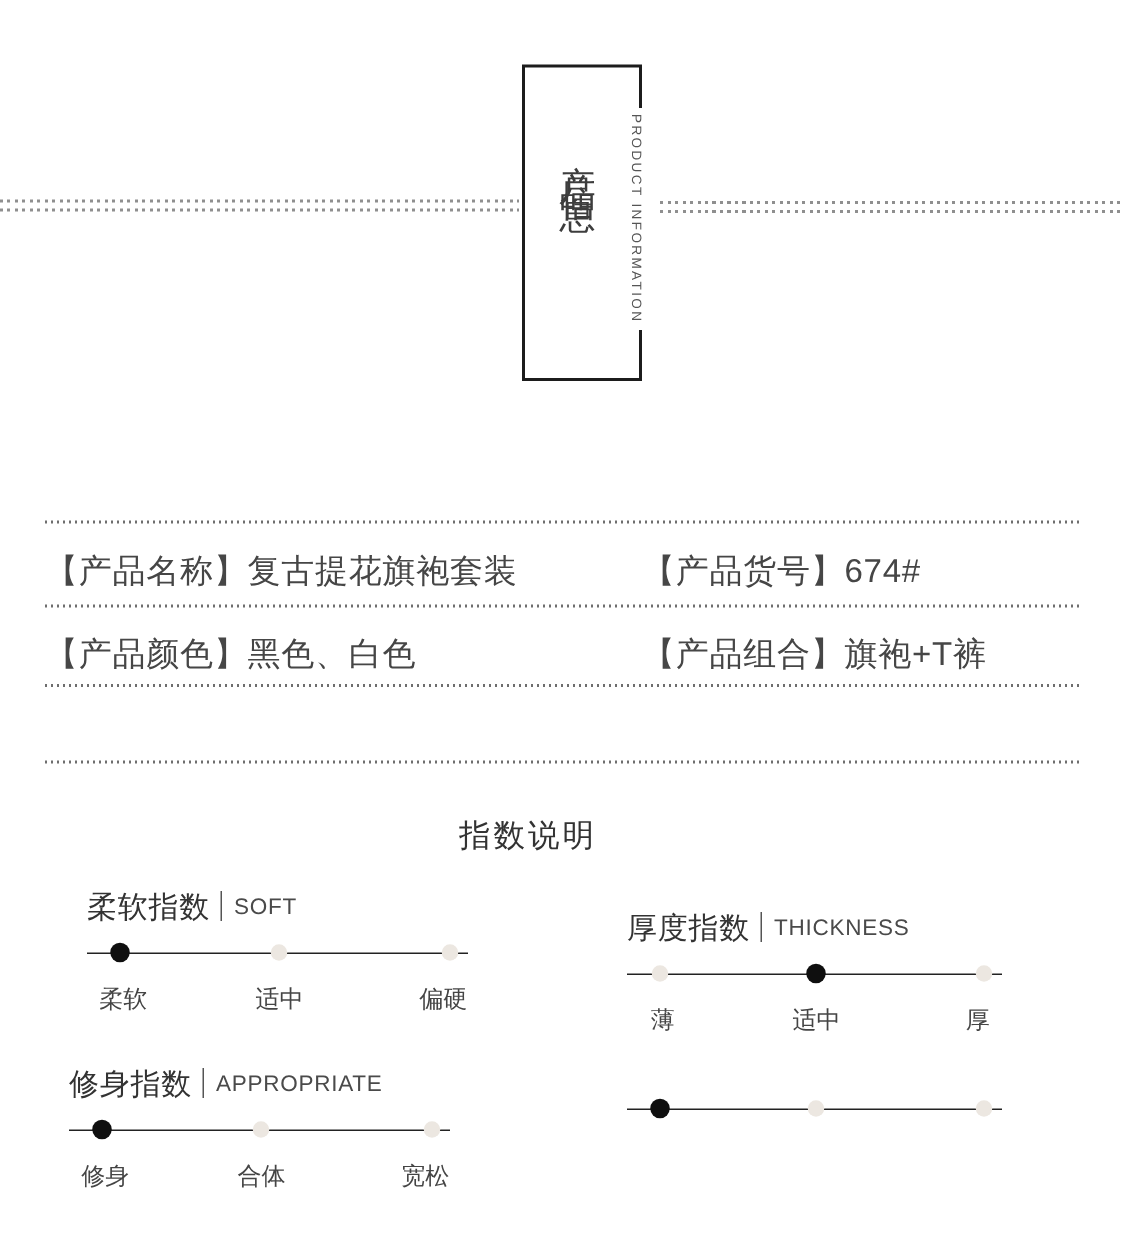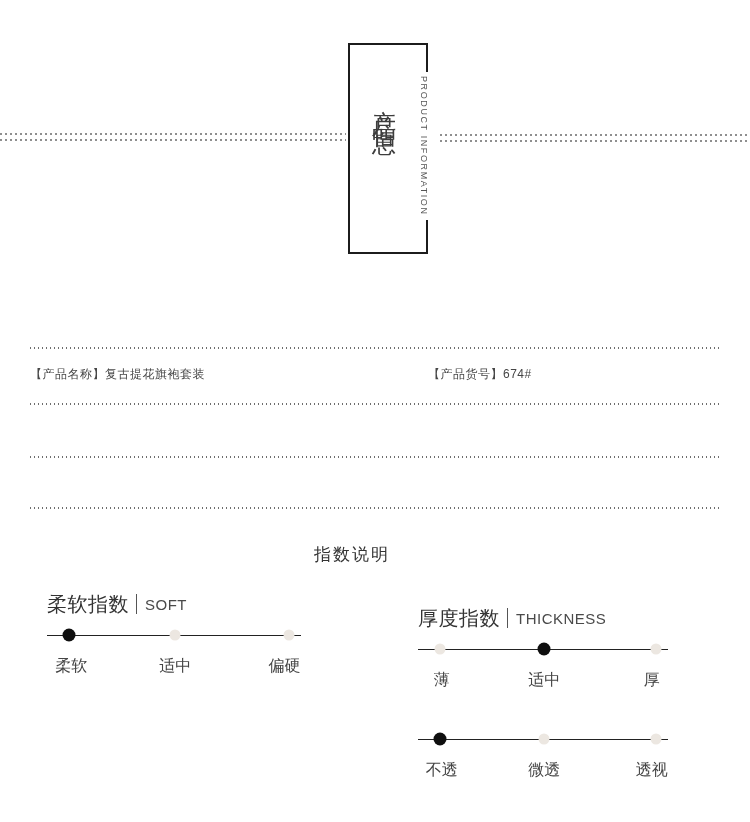--- a/index.html
+++ b/index.html
@@ -53,36 +53,36 @@
 
   
   .hr-dotted {
     position: absolute;
     left: 30px; width: 692px; height: 2px;
     background: repeating-linear-gradient(90deg, #6e6e6e 0 1.5px, transparent 1.5px 4px);
   }
   .info-row {
     position: absolute;
     left: 30px; width: 692px;
-    font-size: 12px;
+    font-size: 22px;
     color: #464646;
     letter-spacing: 0.5px;
     white-space: nowrap;
   }
   .info-row .cell-right {
     position: absolute;
     left: 398px; top: 0; text-align: right;
   }
 
   
   .section-title {
     position: absolute;
     left: 352px; top: 543px;
     transform: translateX(-50%);
-    font-size: 17px;
+    font-size: 21px;
     color: #333333;
     letter-spacing: 2px;
     white-space: nowrap;
   }
   .index-block { position: absolute; }
   .index-title { display: flex; align-items: center; height: 24px; white-space: nowrap; }
   .index-title .cn { font-size: 20px; color: #333333; letter-spacing: 0.5px; }
   .index-title .sep {
     display: inline-block;
     width: 1px; height: 20px;
@@ -151,25 +151,29 @@
   <div class="hr-dotted" style="top:347px"></div>
   <div class="hr-dotted" style="top:403px"></div>
   <div class="hr-dotted" style="top:456px"></div>
   <div class="hr-dotted" style="top:507px"></div>
 
   <div class="info-row" style="top:366px">
     <span class="cell-left"><span>【产品名称】</span><span>复古提花旗袍套装</span></span>
     <span class="cell-right"><span>【产品货号】</span><span>674#</span></span>
   </div>
 
+  <div class="info-row" style="top:421px">
+    <span class="cell-left"><span>【产品颜色】</span><span>黑色、白色</span></span>
+    <span class="cell-right"><span>【产品组合】</span><span>旗袍+T裤</span></span>
+  </div>
 
 
   <div class="section-title">指数说明</div>
 
-  <div class="index-block" style="left:47px;top:592px;width:254px">
+  <div class="index-block" style="left:58px;top:592px;width:254px">
     <div class="index-title">
       <span class="cn">柔软指数</span>
       <span class="sep"></span>
       <span class="en">SOFT</span>
     </div>
     <div class="track">
       <span class="dot p1 active"></span>
       <span class="dot p2"></span>
       <span class="dot p3"></span>
     </div>
@@ -191,27 +195,39 @@
       <span class="dot p2 active"></span>
       <span class="dot p3"></span>
     </div>
     <div class="levels">
       <span class="lv p1">薄</span>
       <span class="lv p2">适中</span>
       <span class="lv p3">厚</span>
     </div>
   </div>
 
-
-  <div class="index-block" style="left:418px;top:720px;width:250px">
+  <div class="index-block" style="left:46px;top:710px;width:254px">
+    <div class="index-title">
+      <span class="cn">修身指数</span>
+      <span class="sep"></span>
+      <span class="en">APPROPRIATE</span>
+    </div>
     <div class="track">
       <span class="dot p1 active"></span>
       <span class="dot p2"></span>
       <span class="dot p3"></span>
     </div>
     <div class="levels">
-      <span class="lv p1">不透</span>
-      <span class="lv p2">微透</span>
-      <span class="lv p3">透视</span>
+      <span class="lv p1">修身</span>
+      <span class="lv p2">合体</span>
+      <span class="lv p3">宽松</span>
+    </div>
+  </div>
+
+  <div class="index-block" style="left:418px;top:720px;width:250px">
+    <div class="track">
+      <span class="dot p1 active"></span>
+      <span class="dot p2"></span>
+      <span class="dot p3"></span>
     </div>
   </div>
 
 </div>
 
 </body></html>

